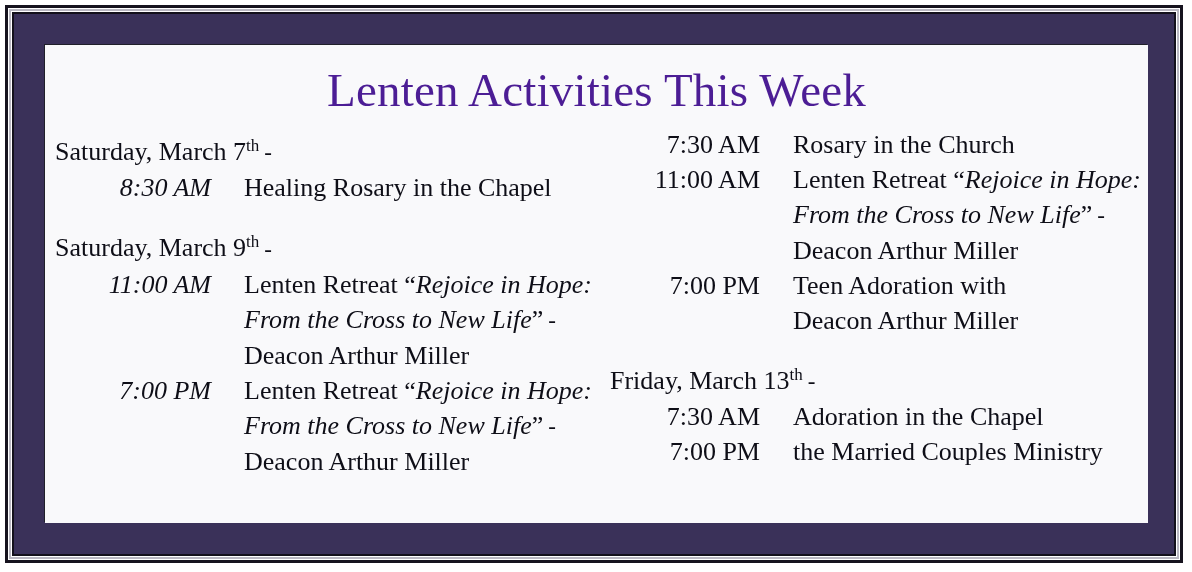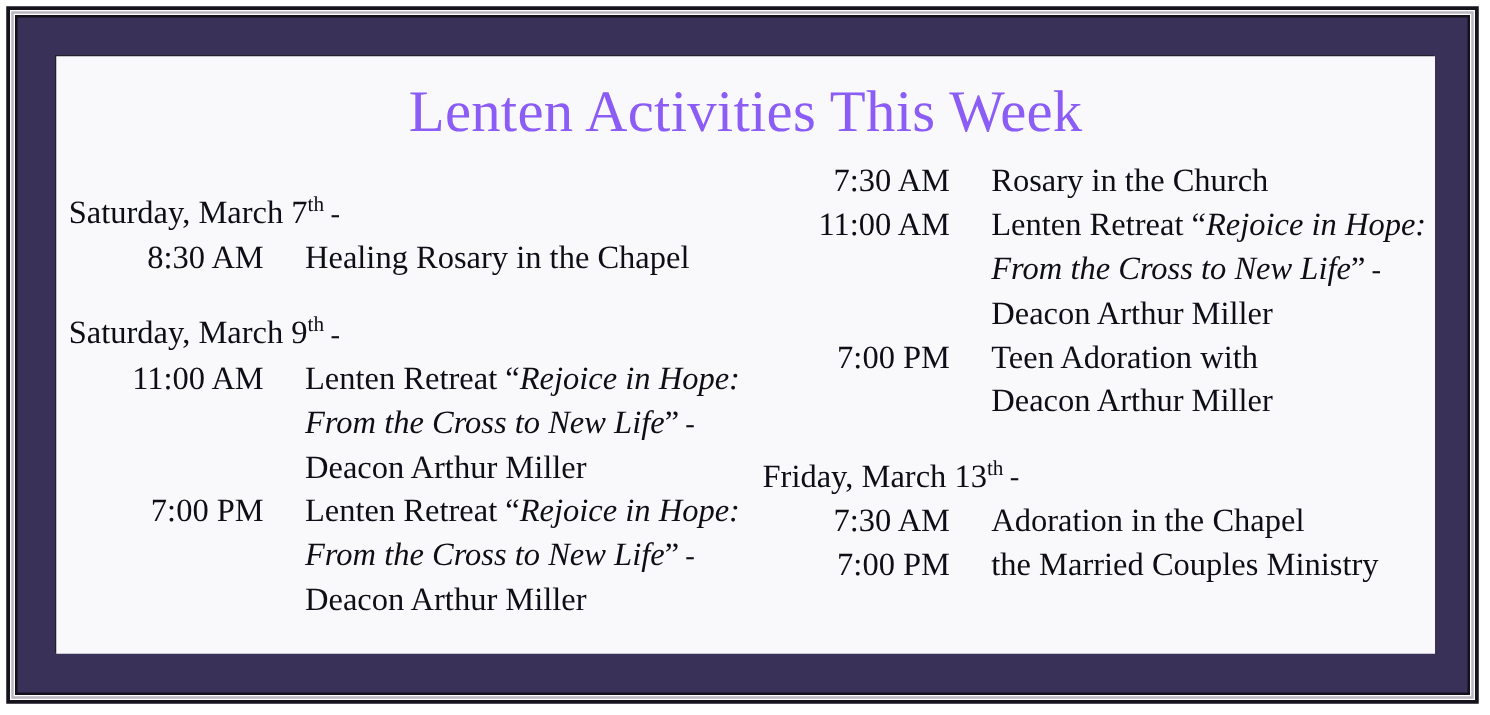--- a/index.html
+++ b/index.html
@@ -58,28 +58,28 @@
     overflow: hidden;
   }
   #poster-title {
     position: absolute;
     left: 0;
     top: 22px;
     width: 1103px;
     text-align: center;
     font-size: 47px;
     line-height: 1;
-    color: #8b5cf6;
+    color: #4c1d95;
     letter-spacing: 0.2px;
   }
   .column {
     position: absolute;
     color: #0e0e17;
   }
-  #column-left  { left: 8px;   top: 102px; width: 560px; }
+  #column-left  { left: 8px;   top: 84px; width: 560px; }
   #column-right { left: 563px; top: 82px; width: 540px; }
 
   .day-block { margin-bottom: 2px; }
   .day-heading {
     font-size: 26px;
     line-height: 34px;
     white-space: nowrap;
     padding-left: 2px;
   }
   .day-heading .ord {
@@ -92,21 +92,21 @@
     display: flex;
     align-items: flex-start;
     font-size: 26px;
     line-height: 35px;
   }
   .event-time {
     flex: 0 0 auto;
     text-align: right;
     white-space: nowrap;
   }
-  #column-left .event-time  { width: 158px; }
+  #column-left .event-time  { width: 158px; font-style: italic; }
   #column-right .event-time { width: 152px; text-align: right; }
   .event-desc { padding-left: 33px; }
   .event-desc .title-it { font-style: italic; }
   .cont-line { display: block; }
   .spacer-gap { height: 18px; }
 </style>
 </head>
 <body>
 
 <div id="poster">

